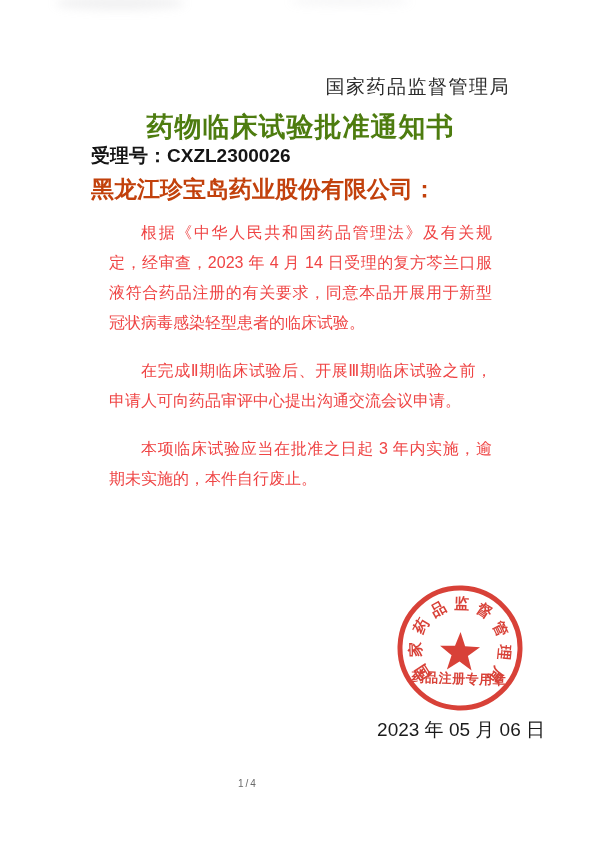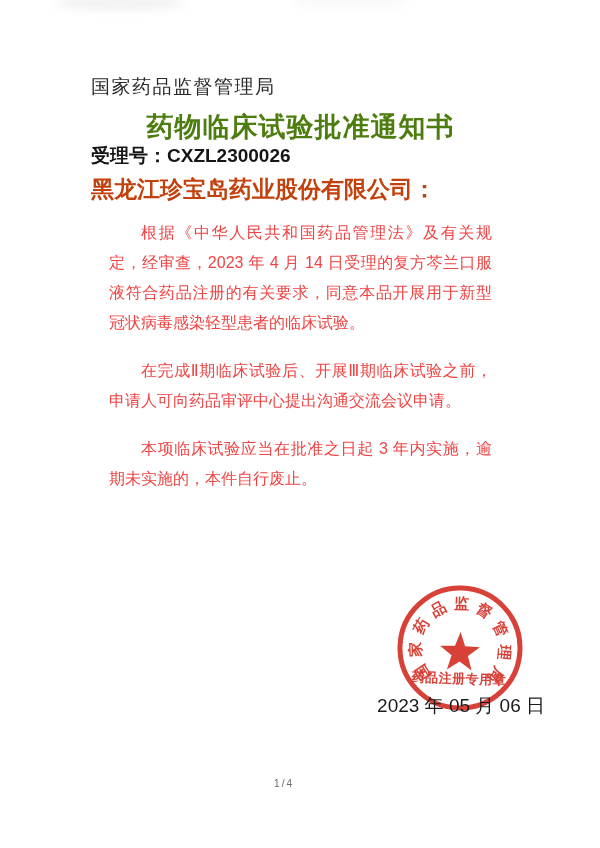--- a/index.html
+++ b/index.html
@@ -16,21 +16,21 @@
     background:rgba(180,180,185,0.18); filter:blur(5px); border-radius:50%;
   }
   .scan-artifact.right { left:290px; width:120px; height:10px; background:rgba(185,185,190,0.12); }
   .doc {
     position:absolute; inset:0;
     padding:0 90px 0 91px;
     box-sizing:border-box;
   }
   .org {
     margin-top:76px;
-    text-align:left;
+    text-align:right;
     font-family:"Liberation Serif","DejaVu Serif",serif;
     font-size:19px; line-height:22px;
     letter-spacing:1.5px;
     color:#2a2a2a;
   }
   .title {
     margin-top:12px;
     text-align:center;
     font-size:27px; line-height:34px;
     font-weight:700;
@@ -53,26 +53,26 @@
     font-size:16px; line-height:30px;
     text-align:justify;
     text-indent:2em;
     font-weight:500;
     color:#ef4444;
   }
   .p1 { margin-top:11px; }
   .p2 { margin-top:49px; }
   .p3 { margin-top:97px; }
   .date {
-    position:absolute; top:693px; right:55px;
+    position:absolute; top:717px; right:55px;
     font-size:19px; font-weight:500; color:#1b1b1b;
   }
   .page-num {
     position:absolute; top:778px; left:238px; width:56px;
-    text-align:right;
+    text-align:left;
     font-size:10px; letter-spacing:2px; color:#6a6a6a;
   }
   .stamp {
     position:absolute; left:390px; top:578px;
     width:140px; height:140px;
     transform:rotate(2deg);
     opacity:0.94;
     mix-blend-mode:multiply;
   }
   .stamp text { fill:currentColor; font-weight:700; }

